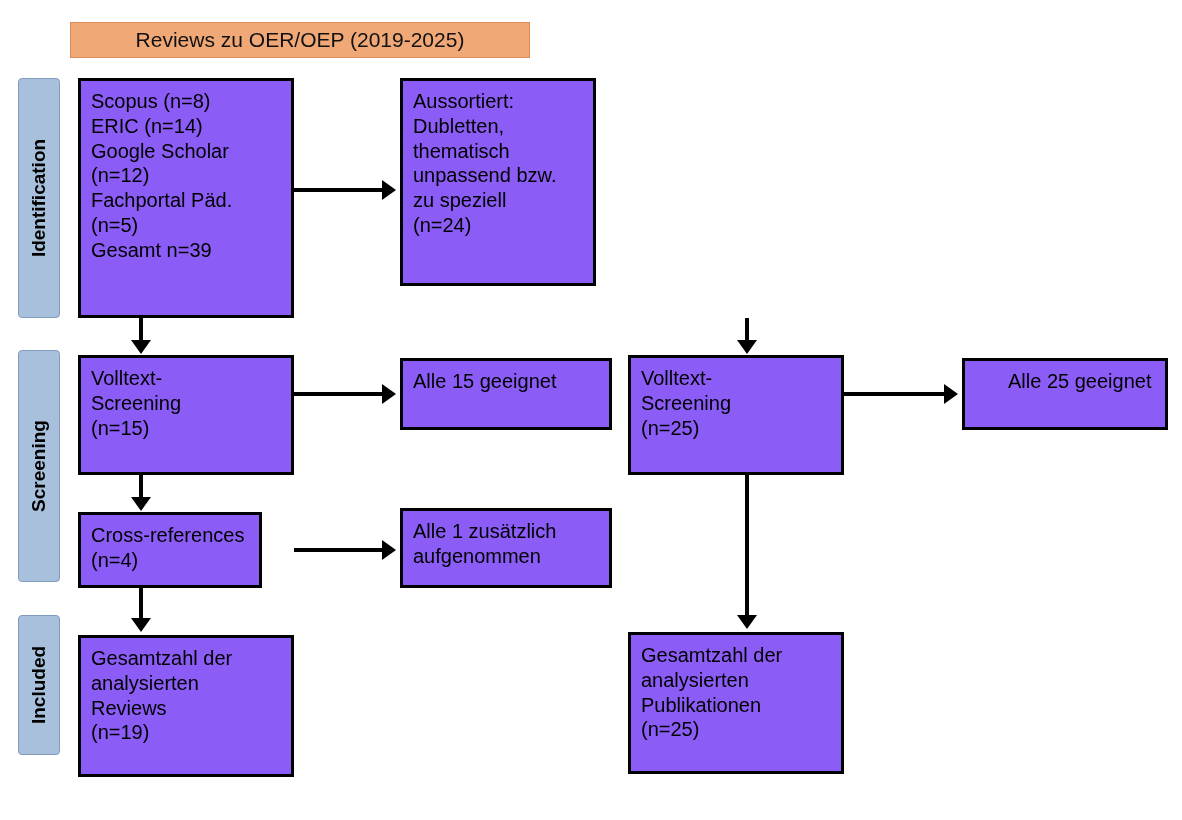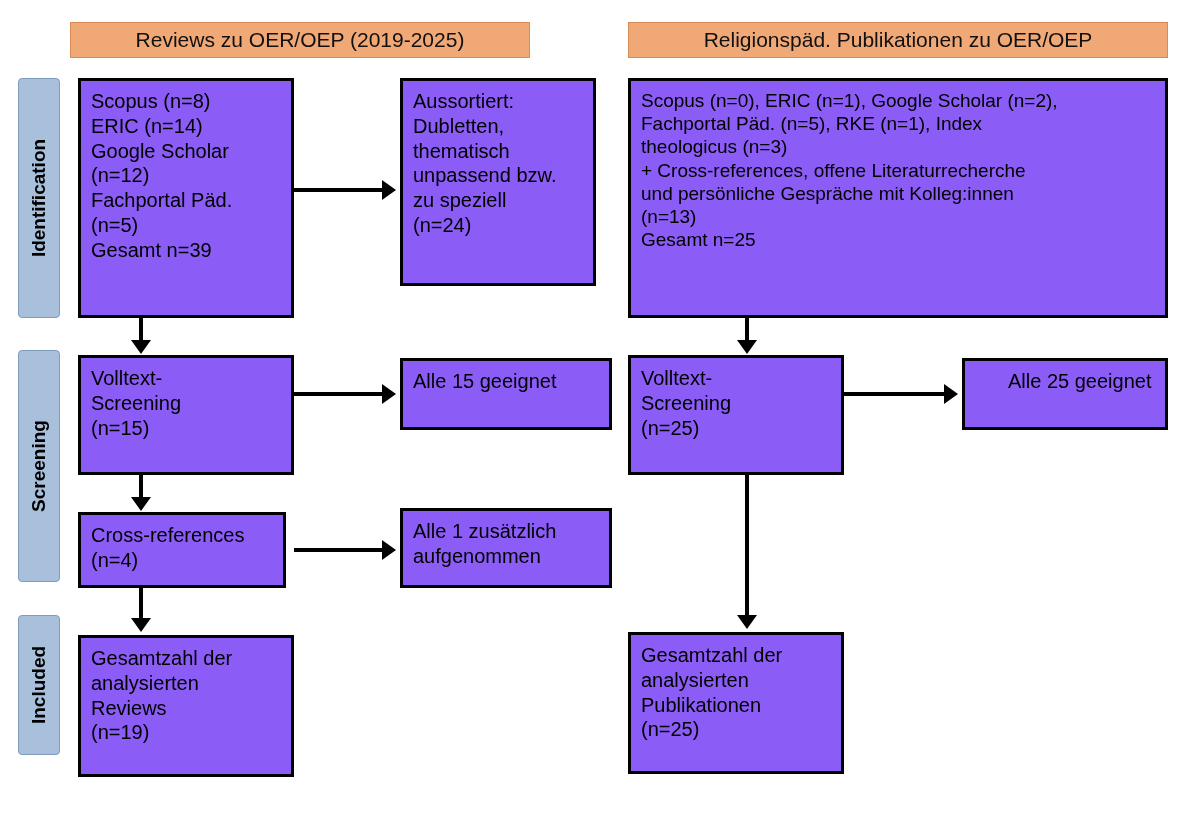--- a/index.html
+++ b/index.html
@@ -98,23 +98,20 @@
   <div class="abs phase" style="left:18px; top:350px; width:42px; height:232px;">
     <span>Screening</span>
   </div>
   <div class="abs phase" style="left:18px; top:615px; width:42px; height:140px;">
     <span>Included</span>
   </div>
 
   <div class="abs col-header" style="left:70px; top:22px; width:460px; height:36px;">
     <span>Reviews zu OER/OEP (2019-2025)</span>
   </div>
-  <div class="abs col-header" style="left:628px; top:22px; width:540px; height:36px;">
-    <span>Religionspäd. Publikationen zu OER/OEP</span>
-  </div>
 
   <div class="abs box" style="left:78px; top:78px; width:216px; height:240px;">Scopus (n=8)
 ERIC (n=14)
 Google Scholar
 (n=12)
 Fachportal Päd.
 (n=5)
 Gesamt n=39</div>
 
   <div class="abs box" style="left:400px; top:78px; width:196px; height:208px;">Aussortiert:
@@ -135,44 +132,37 @@
 (n=15)</div>
 
   <div class="abs box" style="left:400px; top:358px; width:212px; height:72px;">Alle 15 geeignet</div>
 
   <div class="abs h-line" style="left:294px; top:392px; width:88px;"></div>
   <div class="abs arrow-right" style="left:382px; top:384px;"></div>
 
   <div class="abs v-line" style="left:139px; top:475px; height:28px;"></div>
   <div class="abs arrow-down" style="left:131px; top:497px;"></div>
 
-  <div class="abs box" style="left:78px; top:512px; width:208px; height:76px;">Cross-references
+  <div class="abs box" style="left:78px; top:512px; width:184px; height:76px;">Cross-references
 (n=4)</div>
 
   <div class="abs box" style="left:400px; top:508px; width:212px; height:80px;">Alle 1 zusätzlich
 aufgenommen</div>
 
   <div class="abs h-line" style="left:294px; top:548px; width:88px;"></div>
   <div class="abs arrow-right" style="left:382px; top:540px;"></div>
 
   <div class="abs v-line" style="left:139px; top:588px; height:36px;"></div>
   <div class="abs arrow-down" style="left:131px; top:618px;"></div>
 
   <div class="abs box" style="left:78px; top:635px; width:216px; height:142px;">Gesamtzahl der
 analysierten
 Reviews
 (n=19)</div>
 
-  <div class="abs box small-text" style="left:628px; top:78px; width:540px; height:240px;">Scopus (n=0), ERIC (n=1), Google Scholar (n=2),
-Fachportal Päd. (n=5), RKE (n=1), Index
-theologicus (n=3)
-+ Cross-references, offene Literaturrecherche
-und persönliche Gespräche mit Kolleg:innen
-(n=13)
-Gesamt n=25</div>
 
   <div class="abs v-line" style="left:745px; top:318px; height:28px;"></div>
   <div class="abs arrow-down" style="left:737px; top:340px;"></div>
 
   <div class="abs box" style="left:628px; top:355px; width:216px; height:120px;">Volltext-
 Screening
 (n=25)</div>
 
   <div class="abs box" style="left:962px; top:358px; width:206px; height:72px;padding-left:43px;">Alle 25 geeignet</div>
 

